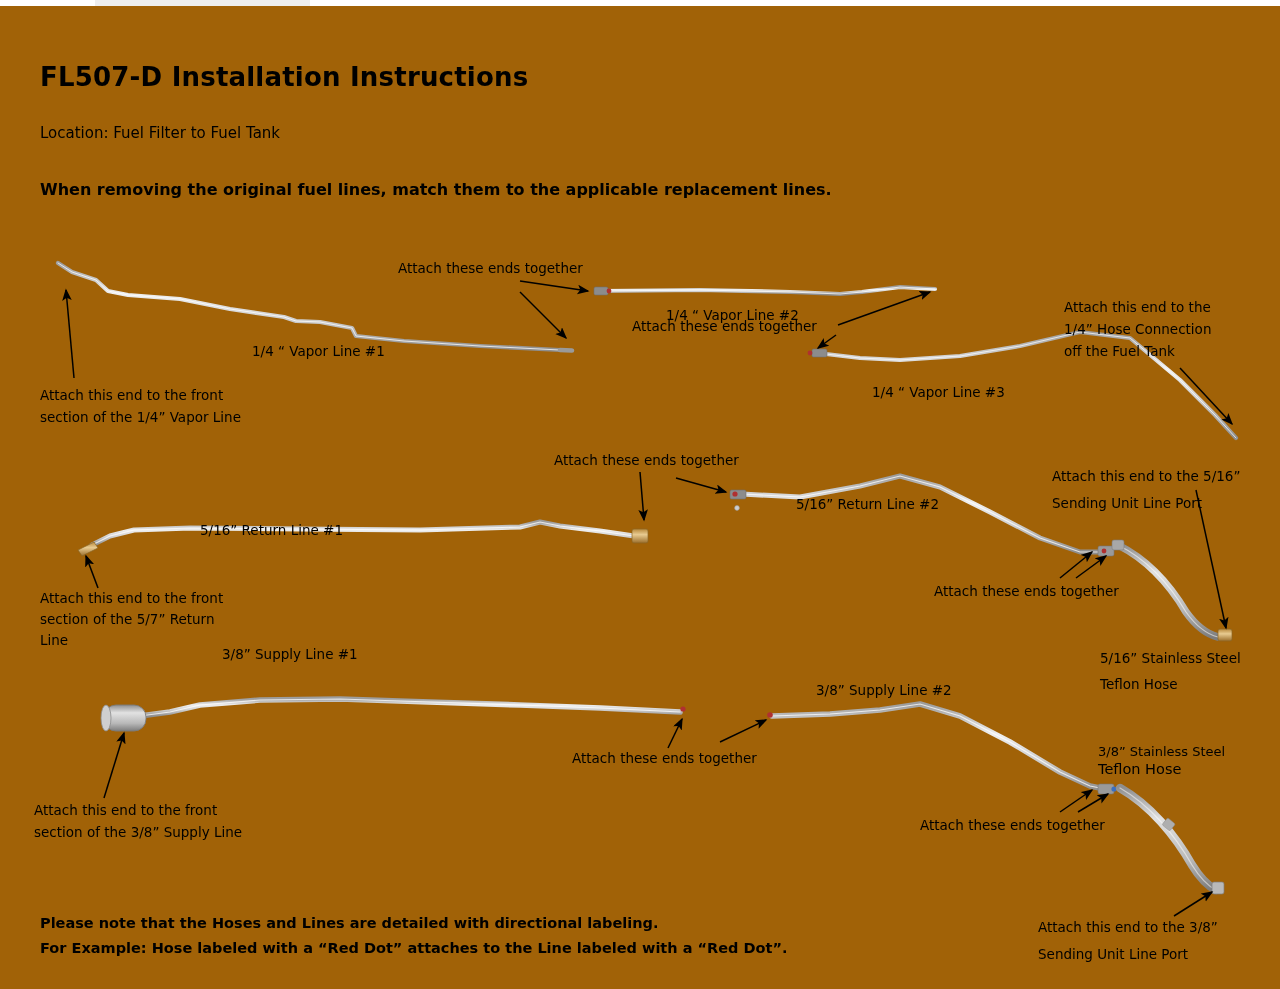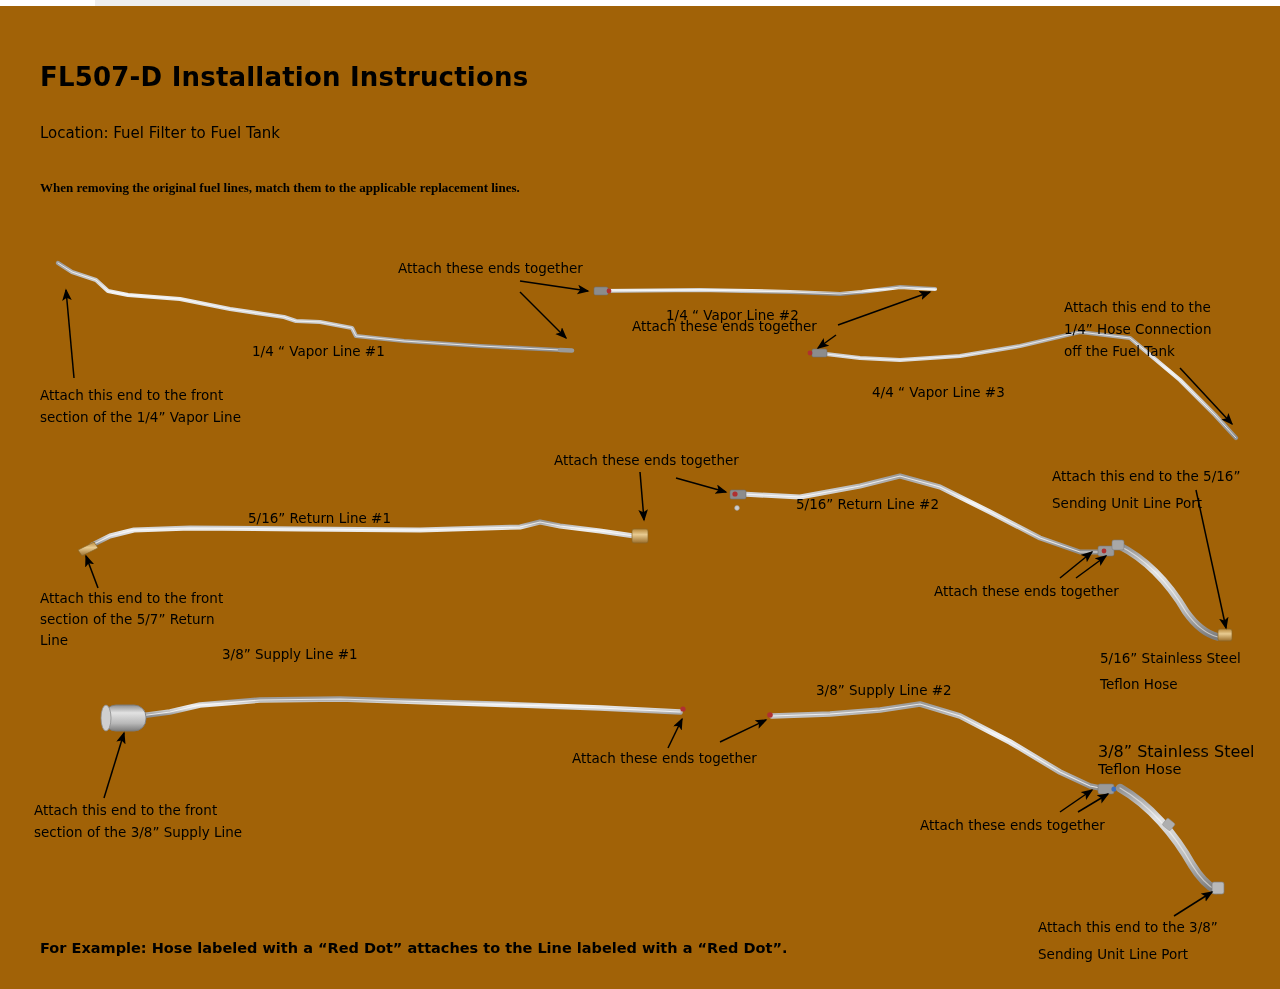--- a/index.html
+++ b/index.html
@@ -44,24 +44,23 @@
     left: 40px;
     top: 124px;
     font-size: 15px;
     font-weight: normal;
     white-space: nowrap;
   }
   .instruction {
     position: absolute;
     left: 40px;
     top: 180px;
-    font-size: 13px;
+    font-size: 16px;
     font-weight: bold;
     white-space: nowrap;
-    font-family: Liberation Serif, serif;
   }
   .note-line {
     position: absolute;
     left: 40px;
     font-size: 14.5px;
     font-weight: bold;
     white-space: nowrap;
   }
   .note-1 { top: 915px; }
   .note-2 { top: 940px; }
@@ -220,32 +219,32 @@
 
       <path d="M1060,812 L1092,790" marker-end="url(#arrowhead)"></path>
       <path d="M1078,812 L1108,794" marker-end="url(#arrowhead)"></path>
 
       <path d="M1174,916 L1212,892" marker-end="url(#arrowhead)"></path>
     </g>
   </svg>
 
   <div class="lbl" style="left:204px; top:341px;margin-left:48px;">1/4 “ Vapor Line #1</div>
   <div class="lbl" style="left:666px; top:268px;margin-top:37px;">1/4 “ Vapor Line #2</div>
-  <div class="lbl" style="left:872px; top:382px;">4/4 “ Vapor Line #3</div>
-
-  <div class="lbl" style="left:200px; top:508px;margin-left:48px;">5/16” Return Line #1</div>
+  <div class="lbl" style="left:872px; top:382px;">1/4 “ Vapor Line #3</div>
+
+  <div class="lbl" style="left:200px; top:520px;">5/16” Return Line #1</div>
   <div class="lbl" style="left:796px; top:494px;">5/16” Return Line #2</div>
 
   <div class="lbl" style="left:222px; top:644px;">3/8” Supply Line #1</div>
   <div class="lbl" style="left:816px; top:680px;">3/8” Supply Line #2</div>
 
   <div class="lbl" style="left:1100px; top:648px;">5/16” Stainless Steel</div>
   <div class="lbl" style="left:1100px; top:674px;">Teflon Hose</div>
 
-  <div class="lbl" style="left:1098px; top:742px; font-size:16px;">3/8” Stainless Steel</div>
+  <div class="lbl" style="left:1098px; top:742px; font-size:13px;">3/8” Stainless Steel</div>
   <div class="lbl" style="left:1098px; top:759px; font-size:14.5px;">Teflon Hose</div>
 
   <div class="lbl" style="left:398px; top:258px;">Attach these ends together</div>
   <div class="lbl" style="left:632px; top:316px;">Attach these ends together</div>
 
   <div class="lbl" style="left:40px; top:385px;">Attach this end  to the front</div>
   <div class="lbl" style="left:40px; top:407px;">section of the 1/4” Vapor Line</div>
 
   <div class="lbl" style="left:1064px; top:297px;">Attach this end to the</div>
   <div class="lbl" style="left:1064px; top:319px;">1/4” Hose Connection</div>
@@ -265,15 +264,16 @@
   <div class="lbl" style="left:572px; top:748px;">Attach these ends together</div>
 
   <div class="lbl" style="left:34px; top:800px;">Attach this end to the front</div>
   <div class="lbl" style="left:34px; top:822px;">section of the 3/8” Supply Line</div>
 
   <div class="lbl" style="left:920px; top:815px;">Attach these ends together</div>
 
   <div class="lbl" style="left:1038px; top:917px;">Attach this end to the 3/8”</div>
   <div class="lbl" style="left:1038px; top:944px;">Sending Unit Line Port</div>
 
+  <div class="note-line note-1">Please note that the Hoses and Lines are detailed with directional labeling.</div>
   <div class="note-line note-2">For Example: Hose labeled with a “Red Dot” attaches to the Line labeled with a “Red Dot”.</div>
 
 </div>
 
 </body></html>

